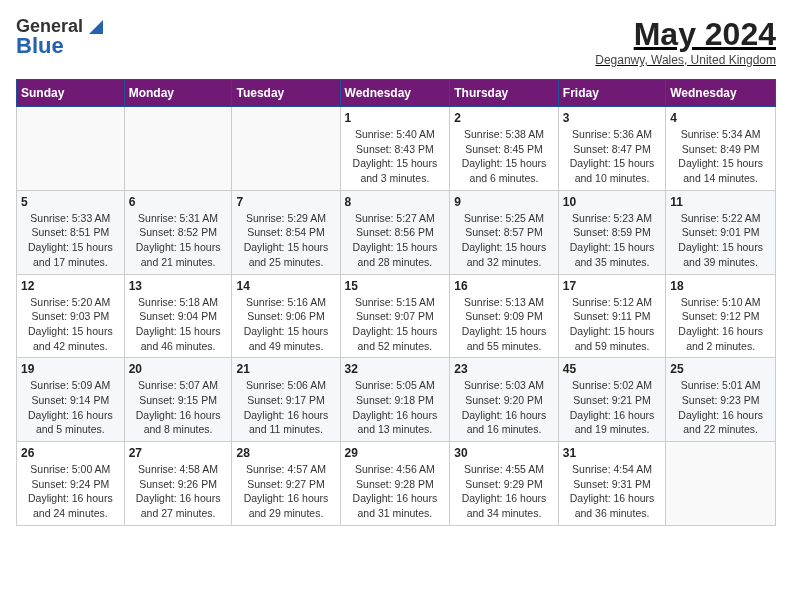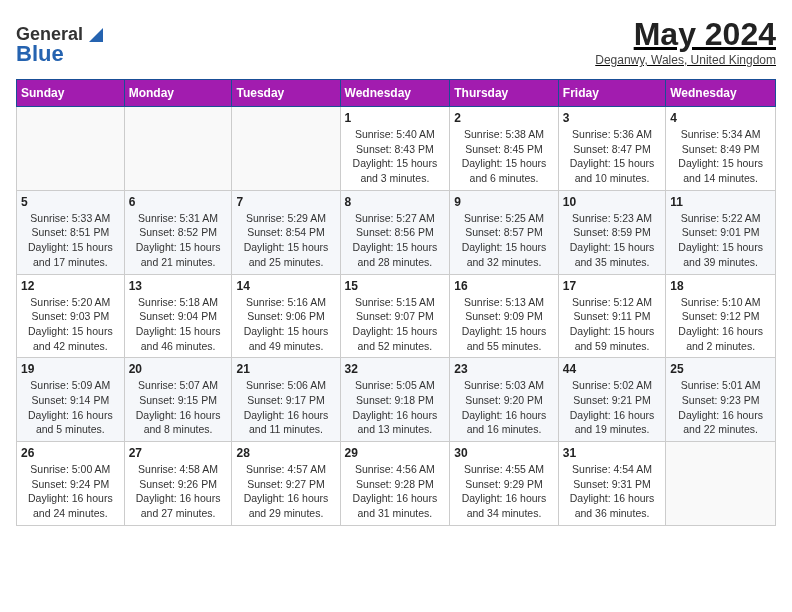--- a/index.html
+++ b/index.html
@@ -6,21 +6,21 @@
     body {
       font-family: Arial, sans-serif;
       background: #fff;
       width: 792px;
       min-height: 612px;
       padding: 16px;
     }
     .header-section {
       display: flex;
       justify-content: space-between;
-      align-items: flex-end;
+      align-items: flex-start;
       margin-bottom: 12px;
     }
     .logo {
       display: flex;
       flex-direction: column;
       align-items: flex-start;
     }
     .logo-line {
       display: flex;
       align-items: center;
@@ -37,21 +37,21 @@
     .location {
       font-size: 12px;
       color: #444;
     }
     table {
       width: 100%;
       border-collapse: collapse;
       font-size: 11px;
     }
     thead tr th {
-      background-color: #a21caf;
+      background-color: #701a75;
       color: white;
       padding: 6px 4px;
       text-align: left;
       font-size: 12px;
       font-weight: bold;
       border: 1px solid #1a4e96;
     }
     tbody tr td {
       border: 1px solid #ccc;
       vertical-align: top;
@@ -207,21 +207,21 @@
         </td>
         <td>
           <div class="day-number">32</div>
           <div class="day-info">Sunrise: 5:05 AM<br>Sunset: 9:18 PM<br>Daylight: 16 hours<br>and 13 minutes.</div>
         </td>
         <td>
           <div class="day-number">23</div>
           <div class="day-info">Sunrise: 5:03 AM<br>Sunset: 9:20 PM<br>Daylight: 16 hours<br>and 16 minutes.</div>
         </td>
         <td>
-          <div class="day-number">44</div>
+          <div class="day-number">45</div>
           <div class="day-info">Sunrise: 5:02 AM<br>Sunset: 9:21 PM<br>Daylight: 16 hours<br>and 19 minutes.</div>
         </td>
         <td>
           <div class="day-number">25</div>
           <div class="day-info">Sunrise: 5:01 AM<br>Sunset: 9:23 PM<br>Daylight: 16 hours<br>and 22 minutes.</div>
         </td>
       </tr>
       <tr>
         <td>
           <div class="day-number">26</div>

